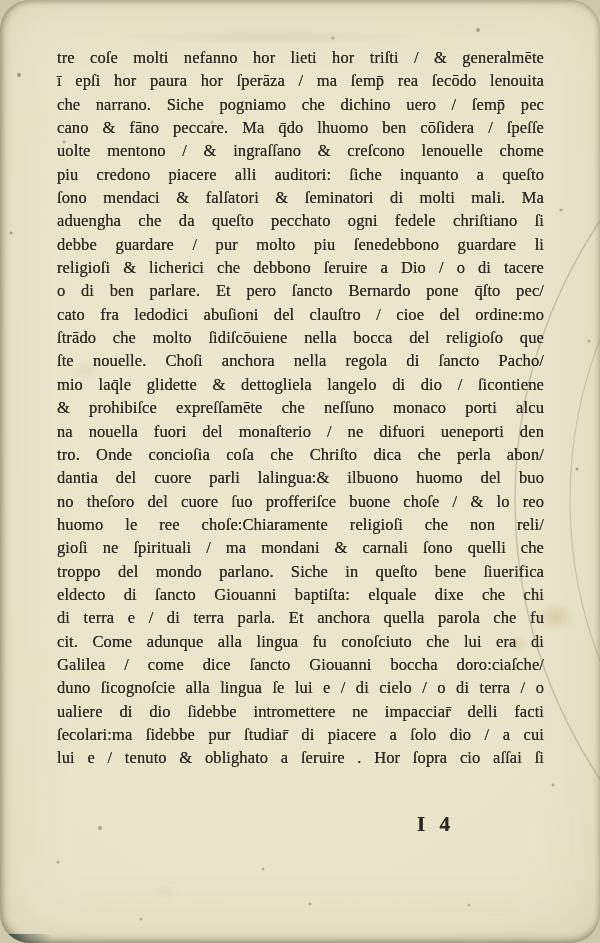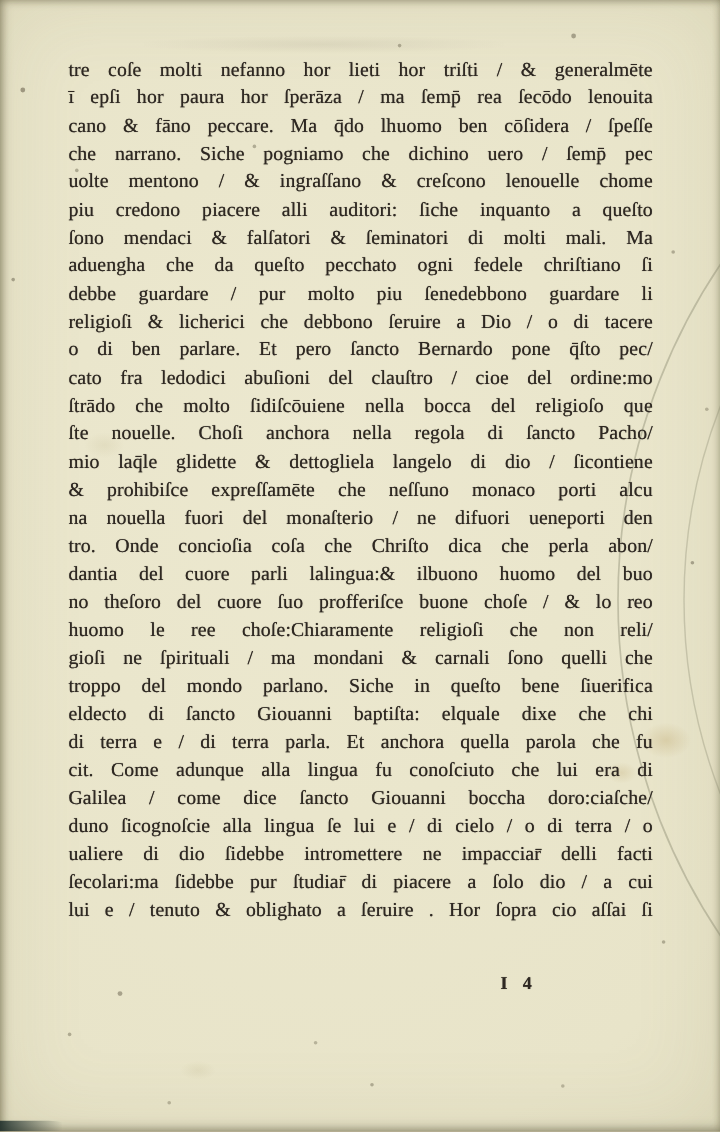--- a/index.html
+++ b/index.html
@@ -17,20 +17,21 @@
     height: 943px;
     background:
       radial-gradient(ellipse 130% 110% at 45% 42%, #ece8cf 0%, #e8e4c9 55%, #ded9bb 88%, #d6d1b2 100%);
     box-shadow:
       inset 5px 0 8px -3px rgba(105, 99, 70, 0.55),
       inset 0 4px 7px -3px rgba(110, 104, 75, 0.40),
       inset -3px 0 7px -3px rgba(115, 108, 78, 0.35),
       inset 0 -6px 9px -4px rgba(95, 92, 68, 0.55),
       inset 0 0 70px rgba(150, 140, 100, 0.16);
     overflow: hidden;
+    border-radius: 30px;
   }
   .arcs {
     position: absolute;
     left: 0; top: 0;
     width: 600px; height: 943px;
     pointer-events: none;
   }
   .textblock {
     position: absolute;
     left: 57px;
@@ -47,21 +48,21 @@
     text-align: justify;
     text-align-last: justify;
     -moz-text-align-last: justify;
     letter-spacing: 0.1px;
   }
   .signature {
     position: absolute;
     left: 417px;
     top: 812px;
     color: #2e2822;
-    font-size: 15px;
+    font-size: 21px;
     font-weight: bold;
     word-spacing: 9px;
     text-shadow: 0 0 0.6px rgba(46, 40, 34, 0.85);
   }
   .stain { position: absolute; border-radius: 50%; pointer-events: none; }
   .stain.s1 { left: 534px; top: 602px; width: 42px; height: 30px;
     background: radial-gradient(ellipse at center, rgba(165,130,55,0.22) 0%, rgba(165,130,55,0.0) 70%); }
   .stain.s2 { left: 505px; top: 635px; width: 26px; height: 18px;
     background: radial-gradient(ellipse at center, rgba(160,125,50,0.16) 0%, rgba(160,125,50,0.0) 70%); }
   .stain.s3 { left: 70px; top: 360px; width: 34px; height: 22px;
@@ -118,22 +119,22 @@
   <div class="stain s1"></div>
   <div class="stain s2"></div>
   <div class="stain s3"></div>
   <div class="stain s4"></div>
   <div class="specks"></div>
   <div class="edge-mark"></div>
 
   <div class="textblock">
     <div class="line">tre coſe molti nefanno hor lieti hor triſti / &amp; generalmēte</div>
     <div class="line">ī epſi hor paura hor ſperāza / ma ſemp̄ rea ſecōdo lenouita</div>
+    <div class="line">che narrano. Siche pogniamo che dichino uero / ſemp̄ pec</div>
     <div class="line">cano &amp; fāno peccare. Ma q̄do lhuomo ben cōſidera / ſpeſſe</div>
-    <div class="line">che narrano. Siche pogniamo che dichino uero / ſemp̄ pec</div>
     <div class="line">uolte mentono / &amp; ingraſſano &amp; creſcono lenouelle chome</div>
     <div class="line">piu credono piacere alli auditori: ſiche inquanto a queſto</div>
     <div class="line">ſono mendaci &amp; falſatori &amp; ſeminatori di molti mali. Ma</div>
     <div class="line">aduengha che da queſto pecchato ogni fedele chriſtiano ſi</div>
     <div class="line">debbe guardare / pur molto piu ſenedebbono guardare li</div>
     <div class="line">religioſi &amp; licherici che debbono ſeruire a Dio / o di tacere</div>
     <div class="line">o di ben parlare. Et pero ſancto Bernardo pone q̄ſto pec/</div>
     <div class="line">cato fra ledodici abuſioni del clauſtro / cioe del ordine:mo</div>
     <div class="line">ſtrādo che molto ſidiſcōuiene nella bocca del religioſo que</div>
     <div class="line">ſte nouelle. Choſi anchora nella regola di ſancto Pacho/</div>

